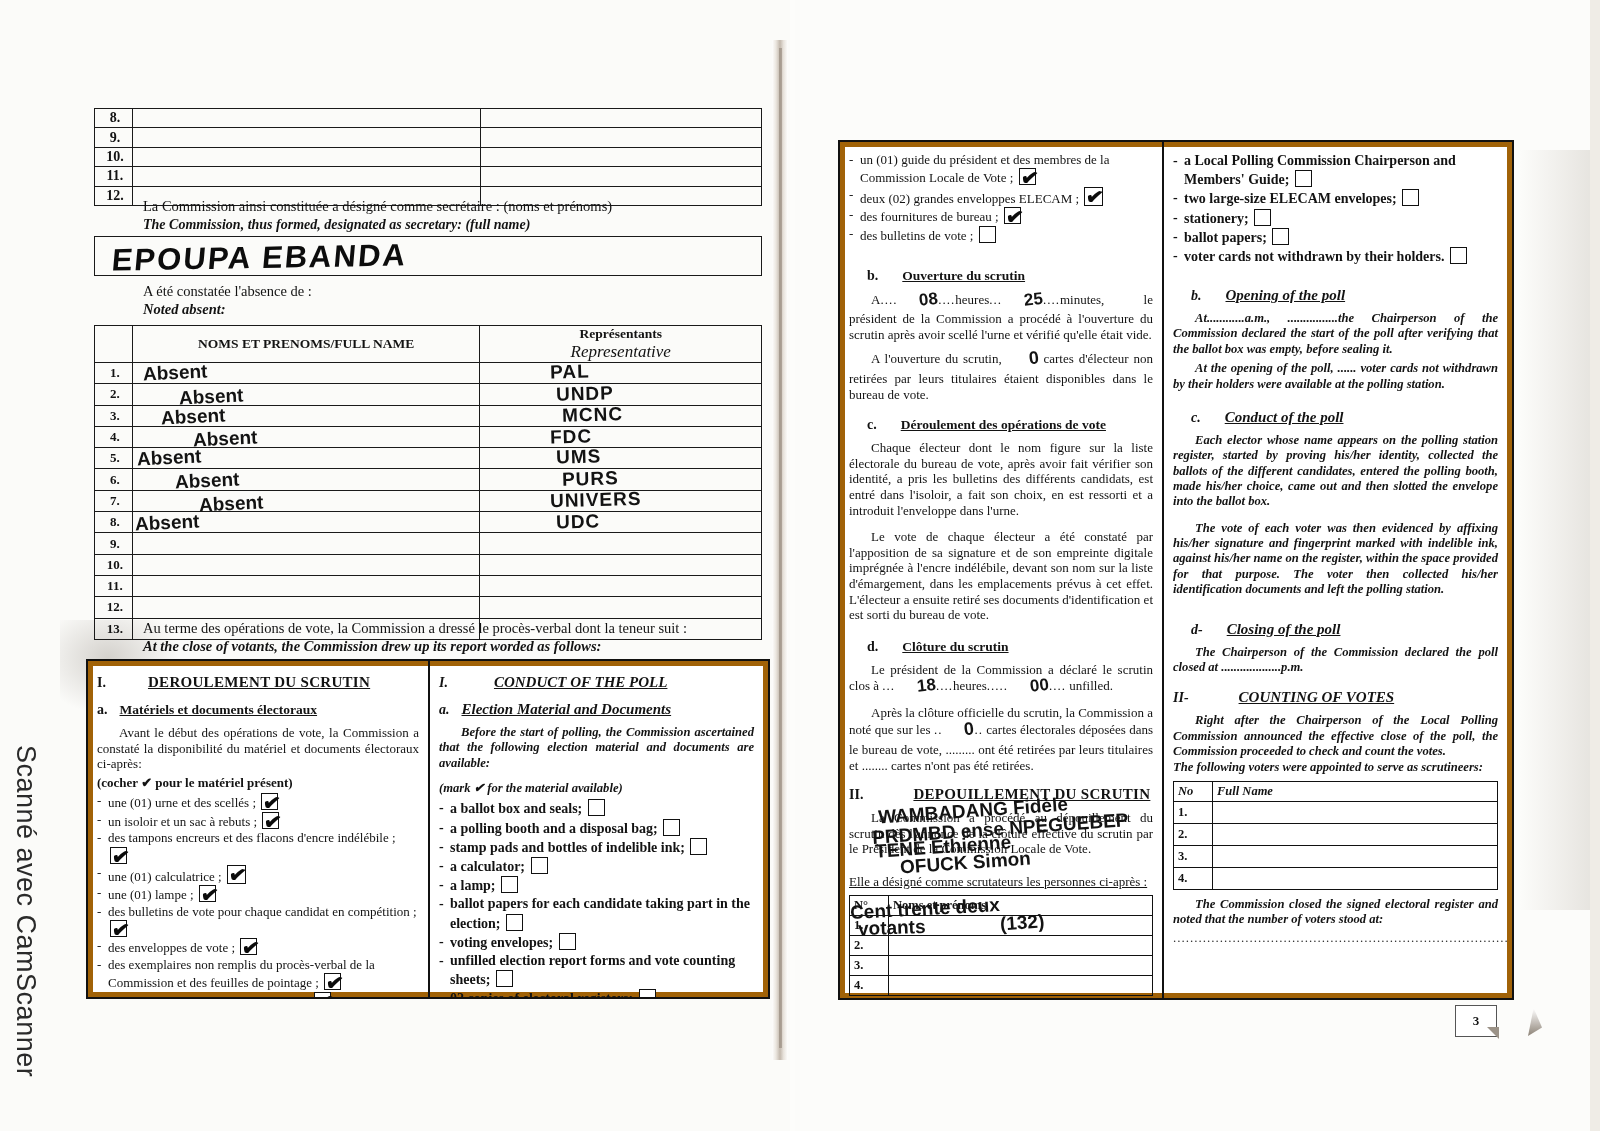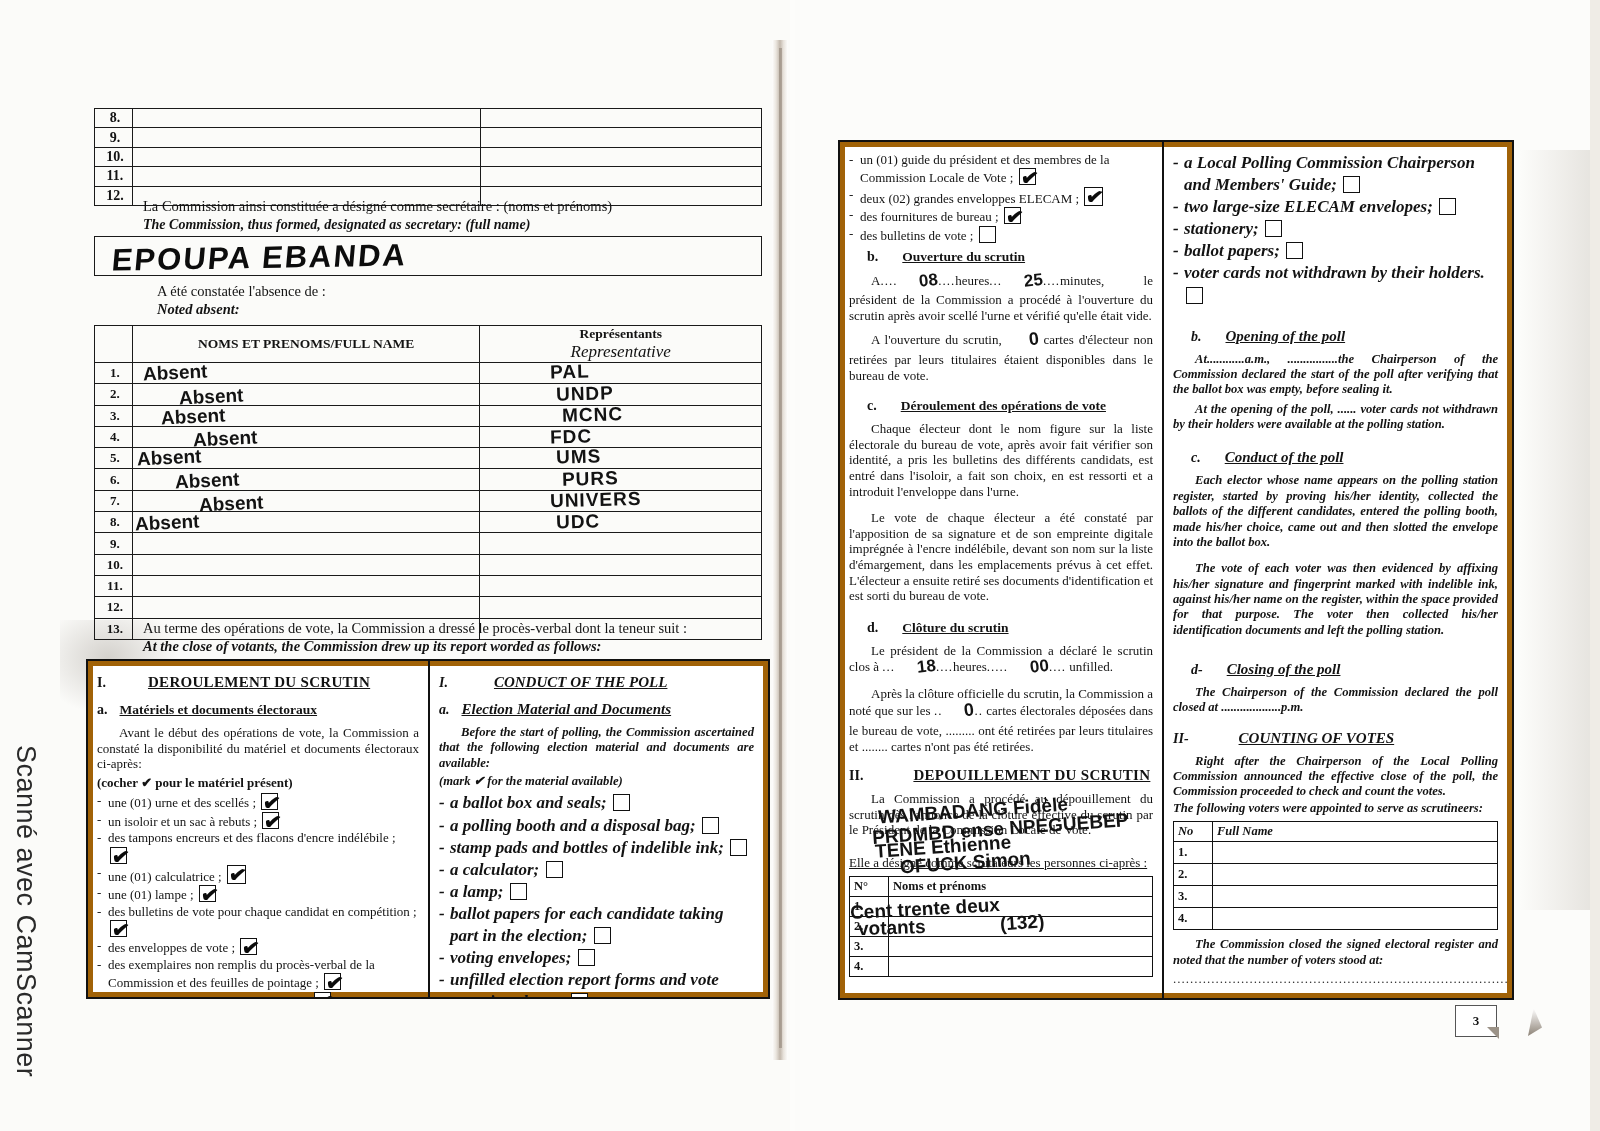--- a/index.html
+++ b/index.html
@@ -47,21 +47,21 @@
   #lead-secretary{left:143px;top:198px;width:620px;}
   #lead-secretary .l2{font-style:italic;font-weight:bold;font-size:14px;}
 
   #secretary-box{position:absolute;left:94px;top:236px;width:666px;height:38px;border:1px solid #1a1a1a;}
   .hw{font-family:"Liberation Sans", sans-serif;color:#0c0c0c;}
   #secretary-name{
     position:absolute;left:112px;top:240px;font-size:31px;letter-spacing:2px;
     font-weight:bold;transform:skewX(-6deg) rotate(-1deg);
   }
 
-  #lead-absent{left:157px;top:283px;}
+  #lead-absent{left:143px;top:283px;}
   #lead-absent .l2{font-style:italic;font-weight:bold;}
 
   #tbl-absent{left:94px;top:325px;width:668px;}
   #tbl-absent td{height:20.3px;font-size:13px;position:relative;}
   #tbl-absent .hdr{height:28px;text-align:center;}
   #tbl-absent .c2{width:350px;}
   #tbl-absent .c3{width:283px;}
   .th-fr{font-weight:bold;font-size:13.5px;}
   .th-en{font-style:italic;font-size:17px;}
 
@@ -86,22 +86,22 @@
   .sub-title-en{font-weight:bold;font-style:italic;font-size:15px;text-decoration:underline;}
   p.body{font-size:13px;line-height:1.2;margin:7px 0 0 0;text-align:justify;}
   p.body.ind{text-indent:22px;}
   p.body-en{font-size:12.6px;line-height:1.22;margin:7px 0 0 0;text-align:justify;
             font-style:italic;font-weight:bold;}
   p.body-en.ind{text-indent:22px;}
   .centered{text-align:center;}
   ul.items{list-style:none;margin:3px 0 0 0;padding:0;font-size:13px;line-height:1.26;}
   ul.items li{position:relative;padding-left:11px;margin-bottom:0px;}
   ul.items li:before{content:"-";position:absolute;left:0;}
-  ul.items-en{list-style:none;margin:3px 0 0 0;padding:0;font-size:17px;line-height:1.3;
-              font-style:italic;font-weight:bold;}
+  ul.items-en{list-style:none;margin:3px 0 0 0;padding:0;font-size:14px;line-height:1.3;
+              font-weight:bold;}
   ul.items-en li{position:relative;padding-left:11px;margin-bottom:0px;}
   ul.items-en li:before{content:"-";position:absolute;left:0;}
 
   .cbx{display:inline-block;width:15px;height:15px;border:1.6px solid #111;vertical-align:-3px;
        margin:0 2px;position:relative;background:#fff;}
   .cbx.big{width:17px;height:17px;}
   .tick{position:absolute;left:1px;top:-2px;font-family:"Liberation Sans",sans-serif;
         font-size:21px;font-weight:bold;line-height:1;color:#0b0b0b;transform:rotate(8deg);}
 
   .sec-head{margin-top:11px;}
@@ -338,21 +338,21 @@
         <div class="sec-head" style="margin-top:2px;">
           <span class="sec-num" style="font-style:italic;">I.</span>
           <span style="display:inline-block;width:30px;"></span>
           <span class="sec-title-en">CONDUCT OF THE POLL</span>
         </div>
         <div class="sec-head" style="margin-top:9px;">
           <span class="sec-num" style="font-style:italic;">a.</span>
           <span class="sub-title-en">Election Material and Documents</span>
         </div>
         <p class="body-en ind">Before the start of polling, the Commission ascertained that the following election material and documents are available:</p>
-        <p class="body-en centered" style="margin-top:3px;">(mark ✔ for the material available)</p>
+        <p class="body-en centered" style="margin-top:10px;">(mark ✔ for the material available)</p>
         <ul class="items-en" id="en-items-left">
             <li><span>a ballot box and seals; </span><span class="cbx"></span></li>
             <li><span>a polling booth and a disposal bag; </span><span class="cbx"></span></li>
             <li><span>stamp pads and bottles of indelible ink; </span><span class="cbx"></span></li>
             <li><span>a calculator; </span><span class="cbx"></span></li>
             <li><span>a lamp; </span><span class="cbx"></span></li>
             <li><span>ballot papers for each candidate taking part in the election; </span><span class="cbx"></span></li>
             <li><span>voting envelopes; </span><span class="cbx"></span></li>
             <li><span>unfilled election report forms and vote counting sheets; </span><span class="cbx"></span></li>
             <li><span>02 copies of electoral registers; </span><span class="cbx"></span></li>
@@ -366,21 +366,21 @@
     <div class="panel-inner">
 
       <div class="col-fr" style="left:0;width:322px;">
         <ul class="items" id="fr-items-right" style="margin-top:0;">
             <li><span>un (01) guide du président et des membres de la Commission Locale de Vote ; </span><span class="cbx"><span class="tick">✔</span></span></li>
             <li><span>deux (02) grandes enveloppes ELECAM ; </span><span class="cbx big"><span class="tick">✔</span></span></li>
             <li><span>des fournitures de bureau ; </span><span class="cbx"><span class="tick">✔</span></span></li>
             <li><span>des bulletins de vote ; </span><span class="cbx"></span></li>
           </ul>
 
-        <div class="sec-head" style="margin-top:3px;padding-left:18px;">
+        <div class="sec-head" style="margin-top:22px;padding-left:18px;">
           <span class="sec-num">b.</span>
           <span style="display:inline-block;width:8px;"></span>
           <span class="sub-title">Ouverture du scrutin</span>
         </div>
         <p class="body ind"><span>A</span><span class="dots">....</span><span class="fill">08</span><span class="dots">....</span><span>heures</span><span class="dots">...</span><span class="fill">25</span><span class="dots">....</span><span>minutes, le président de la Commission a procédé à l'ouverture du scrutin après avoir scellé l'urne et vérifié qu'elle était vide.</span></p>
         <p class="body ind"><span>A l'ouverture du scrutin,</span> <span class="fill" style="font-size:18px;">0</span> <span>cartes d'électeur non retirées par leurs titulaires étaient disponibles dans le bureau de vote.</span></p>
 
         <div class="sec-head" style="margin-top:13px;padding-left:18px;">
           <span class="sec-num">c.</span>
           <span style="display:inline-block;width:8px;"></span>

